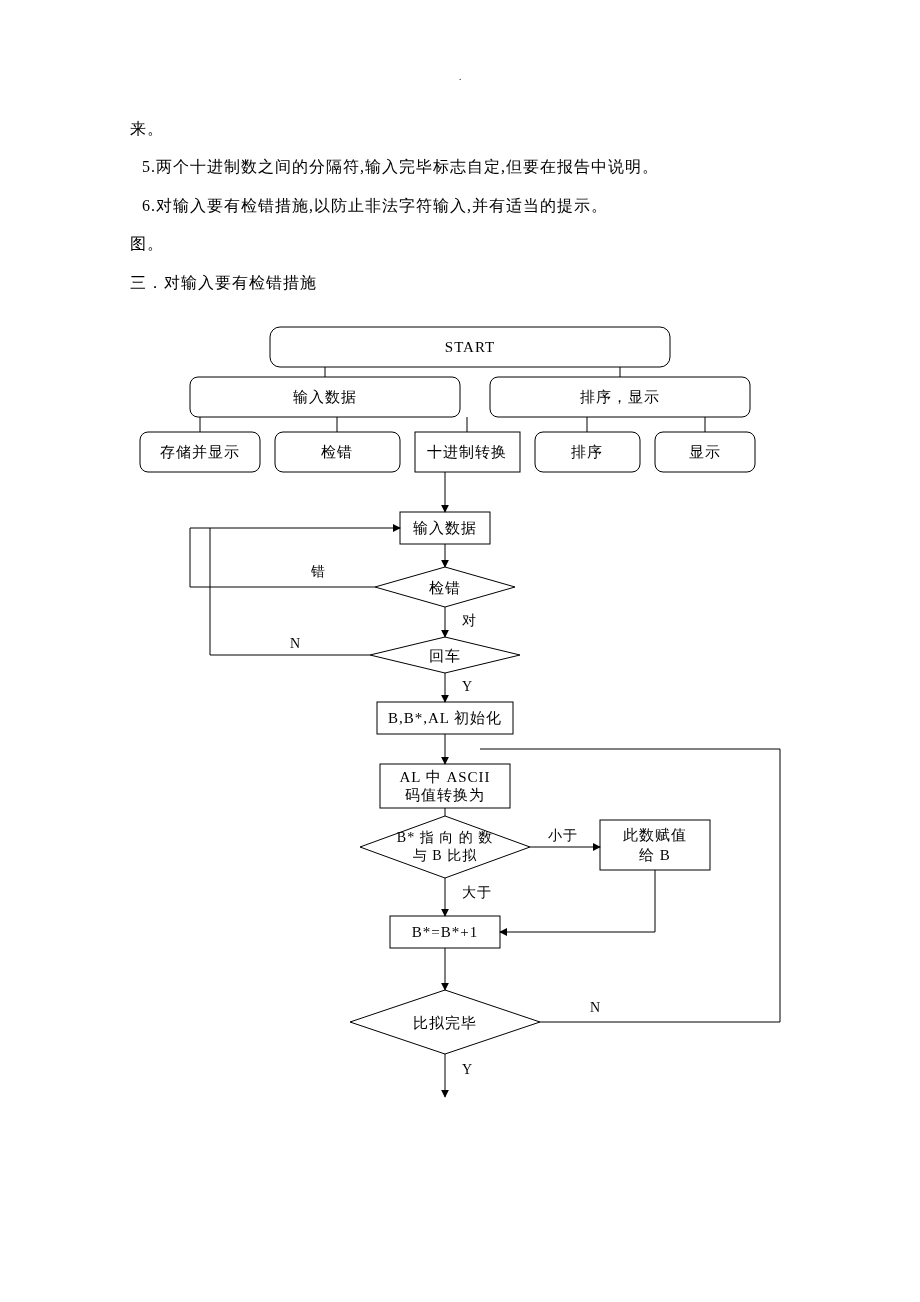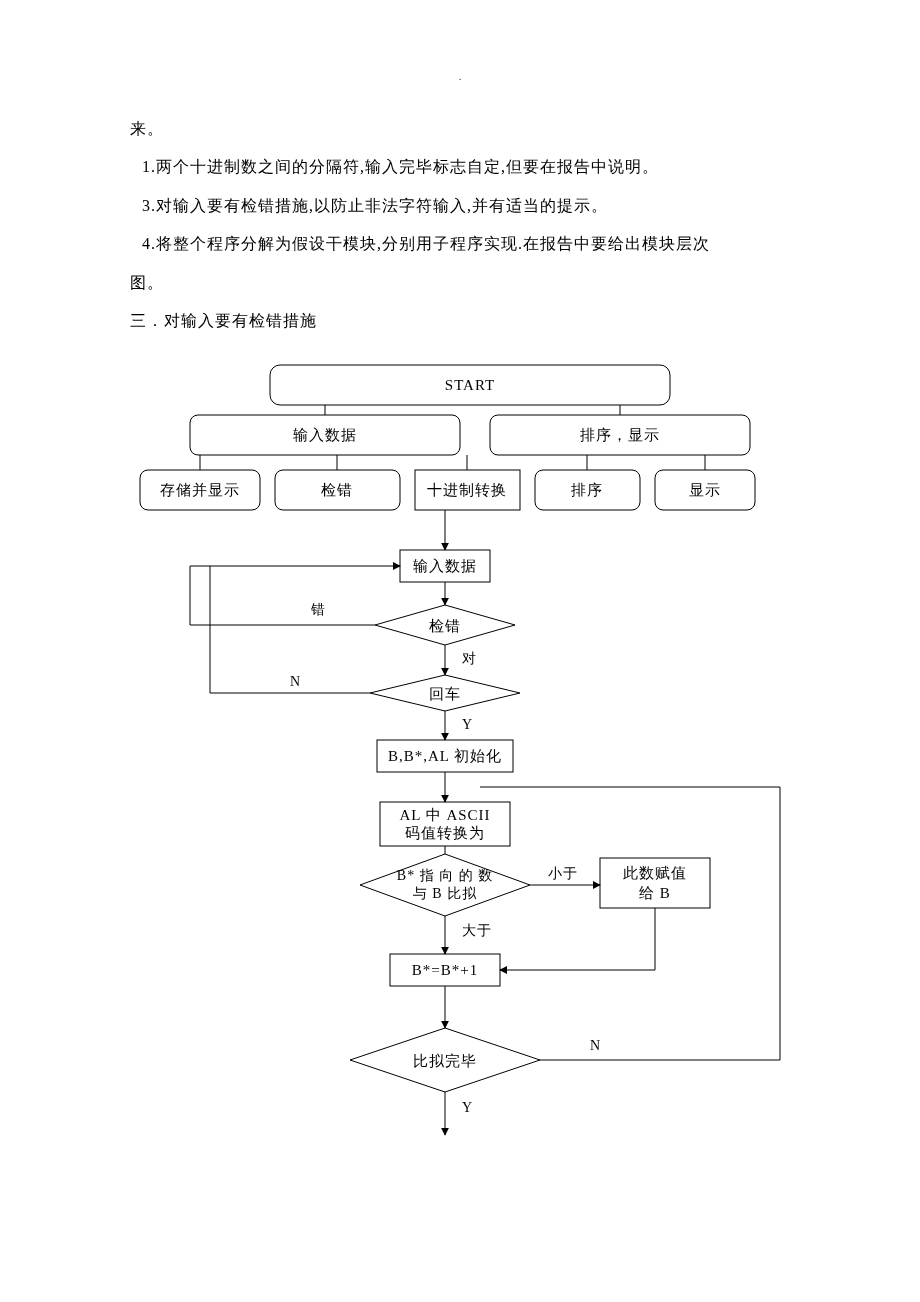--- a/index.html
+++ b/index.html
@@ -50,23 +50,22 @@
     font-size:11px; color:#333;
   }
 </style>
 </head>
 <body>
 
 <div class="topdot">.</div>
 
 <div class="page">
   <div class="para">来。</div>
-  <div class="para indent">1.两个十进制数之间的分隔符,输入完毕标志自定,但要在报告中说明。</div>
-  <div class="para indent">3.对输入要有检错措施,以防止非法字符输入,并有适当的提示。</div>
-  <div class="para indent">4.将整个程序分解为假设干模块,分别用子程序实现.在报告中要给出模块层次</div>
+  <div class="para indent">5.两个十进制数之间的分隔符,输入完毕标志自定,但要在报告中说明。</div>
+  <div class="para indent">6.对输入要有检错措施,以防止非法字符输入,并有适当的提示。</div>
   <div class="para">图。</div>
   <div class="para">三．对输入要有检错措施</div>
 
   <div class="diagram-wrap">
     <svg width="660" height="790" viewBox="0 0 660 790">
       <defs>
         <marker id="arrow" viewBox="0 0 10 10" refX="9" refY="5" markerWidth="8" markerHeight="8" orient="auto-start-reverse">
           <path d="M0,0 L10,5 L0,10 z" fill="#000"></path>
         </marker>
       </defs>

